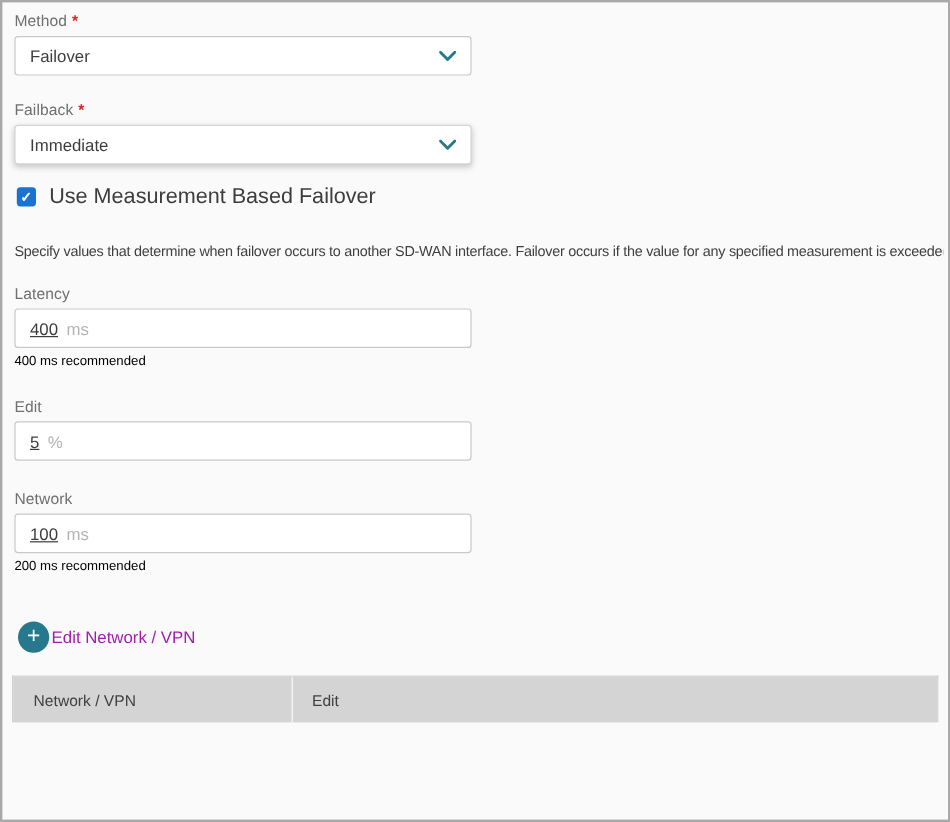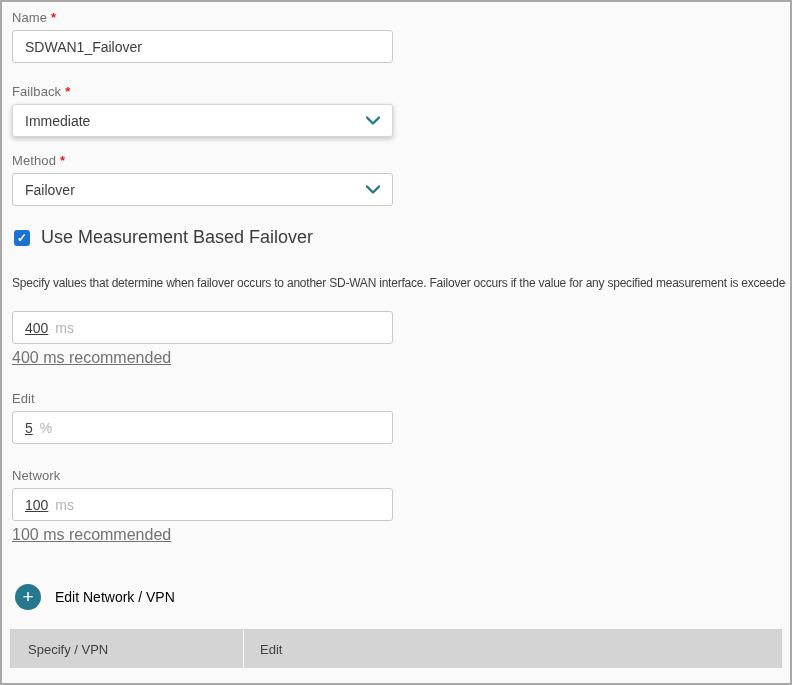--- a/index.html
+++ b/index.html
@@ -93,21 +93,21 @@
     border: 1px solid #c9c9c9;
     border-radius: 3px;
     background: #ffffff;
     display: flex;
     align-items: center;
     padding: 0 12px;
     cursor: text;
   }
   .measure-value { font-size: 14px; color: #3d3d3d; text-decoration: underline; }
   .measure-unit { font-size: 14px; color: #b3b3b3; margin-left: 7px; }
-  .hint { font-size: 16px; color: #737373; margin-top: 5px; text-decoration: underline; }
+  .hint { font-size: 11px; color: #000000; margin-top: 5px; }
 
   .edit-row {
     display: flex;
     align-items: center;
     margin: 40px 0 19px 3px;
   }
   .plus-button {
     width: 26px;
     height: 26px;
     border-radius: 50%;
@@ -115,23 +115,23 @@
     color: #ffffff;
     font-size: 19px;
     display: flex;
     align-items: center;
     justify-content: center;
     cursor: pointer;
     line-height: 1;
     padding-bottom: 2px;
   }
   .edit-link {
-    margin-left: 14px;
+    margin-left: 2px;
     font-size: 14px;
-    color: #000000;
+    color: #a21caf;
     cursor: pointer;
     text-decoration: none;
   }
 
   .vpn-table {
     margin-right: 4px;
     margin-left: -2px;
     border: 1px solid #cfcfcf;
     border-bottom: none;
     background: #ffffff;
@@ -146,59 +146,56 @@
   }
   .th-cell { padding-left: 17px; }
   .th-network { width: 232px; }
   .th-order { flex: 1; border-left: 1px solid #fafafa; height: 100%; display: flex; align-items: center; }
 </style>
 </head>
 <body>
 
 <div class="content">
 
+
   <div class="field">
-    <span class="field-label"><span>Name</span><span class="req">*</span></span>
-    <input class="text-input" type="text" value="SDWAN1_Failover" style="">
+    <span class="field-label"><span>Method</span><span class="req">*</span></span>
+    <div class="select-box">
+      <span>Failover</span>
+      <span class="chevron">
+        <svg width="14" height="9" viewBox="0 0 14 9">
+            <polyline points="1,1.5 7,7.5 13,1.5" fill="none" stroke="#26798c" stroke-width="2.4" stroke-linecap="round" stroke-linejoin="round"></polyline>
+          </svg>
+      </span>
+    </div>
   </div>
 
   <div class="field" style="margin-bottom:16px;">
     <span class="field-label"><span>Failback</span><span class="req">*</span></span>
     <div class="select-box elevated">
       <span>Immediate</span>
       <span class="chevron">
         <svg width="14" height="9" viewBox="0 0 14 9">
             <polyline points="1,1.5 7,7.5 13,1.5" fill="none" stroke="#26798c" stroke-width="2.4" stroke-linecap="round" stroke-linejoin="round"></polyline>
           </svg>
       </span>
     </div>
   </div>
 
-  <div class="field">
-    <span class="field-label"><span>Method</span><span class="req">*</span></span>
-    <div class="select-box">
-      <span>Failover</span>
-      <span class="chevron">
-        <svg width="14" height="9" viewBox="0 0 14 9">
-            <polyline points="1,1.5 7,7.5 13,1.5" fill="none" stroke="#26798c" stroke-width="2.4" stroke-linecap="round" stroke-linejoin="round"></polyline>
-          </svg>
-      </span>
-    </div>
-  </div>
-
   <div class="checkbox-row">
     <div class="checkbox">
       <span>✓</span>
     </div>
     <span class="checkbox-label">Use Measurement Based Failover</span>
   </div>
 
   <div class="description">Specify values that determine when failover occurs to another SD-WAN interface. Failover occurs if the value for any specified measurement is exceeded.</div>
 
   <div class="measure-field">
+    <span class="field-label">Latency</span>
     <div class="measure-box">
       <span class="measure-value">400</span>
       <span class="measure-unit">ms</span>
     </div>
     <div class="hint">400 ms recommended</div>
   </div>
 
   <div class="measure-field">
     <span class="field-label">Edit</span>
     <div class="measure-box">
@@ -206,33 +203,33 @@
       <span class="measure-unit">%</span>
     </div>
   </div>
 
   <div class="measure-field">
     <span class="field-label">Network</span>
     <div class="measure-box">
       <span class="measure-value">100</span>
       <span class="measure-unit">ms</span>
     </div>
-    <div class="hint">100 ms recommended</div>
+    <div class="hint">200 ms recommended</div>
   </div>
 
   <div class="edit-row">
     <div class="plus-button">
       <span>+</span>
     </div>
     <a class="edit-link">Edit Network / VPN</a>
   </div>
 
   <div class="vpn-table">
     <div class="table-header">
-      <div class="th-cell th-network">Specify / VPN</div>
+      <div class="th-cell th-network">Network / VPN</div>
       <div class="th-order">
           <span class="th-cell" style="padding-left:16px;">Edit</span>
         </div>
     </div>
 
   </div>
 
 </div>
 
 </body></html>

